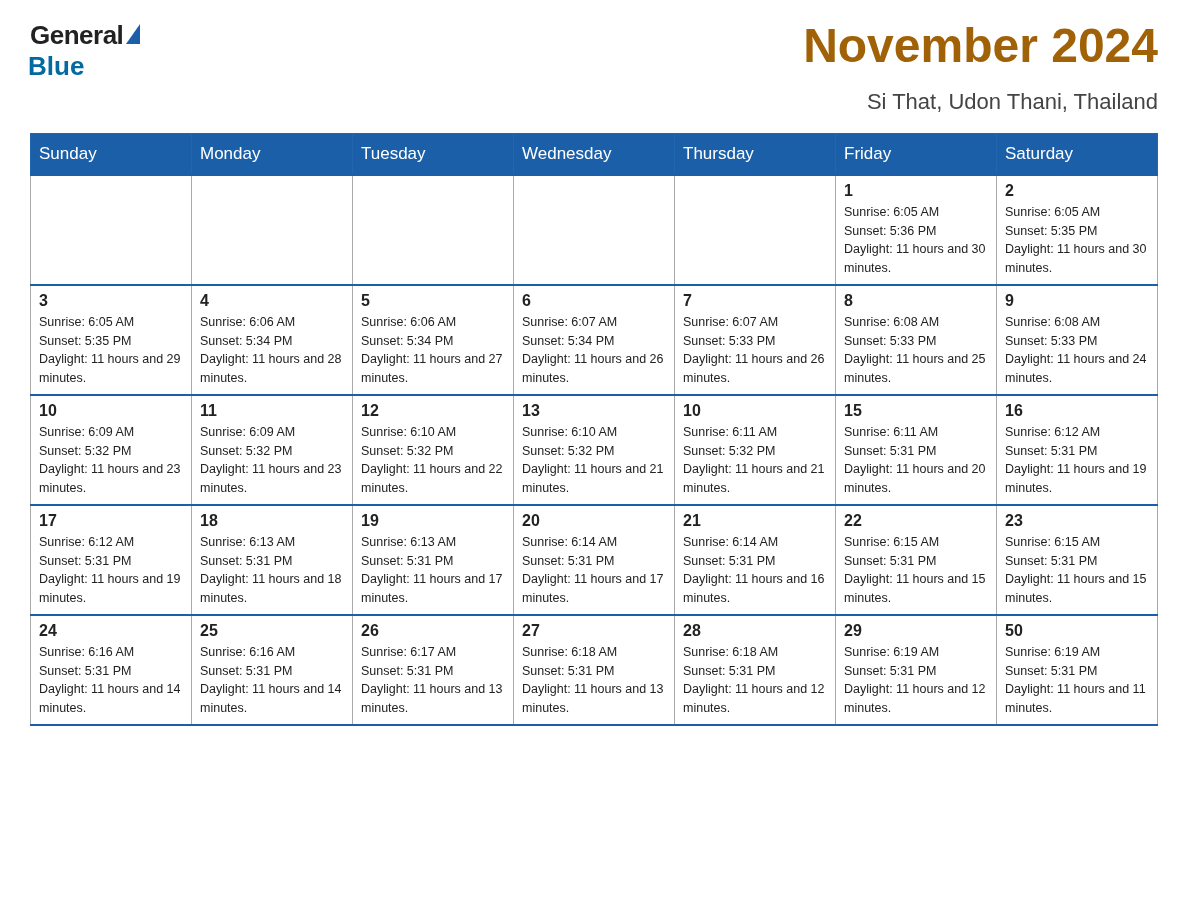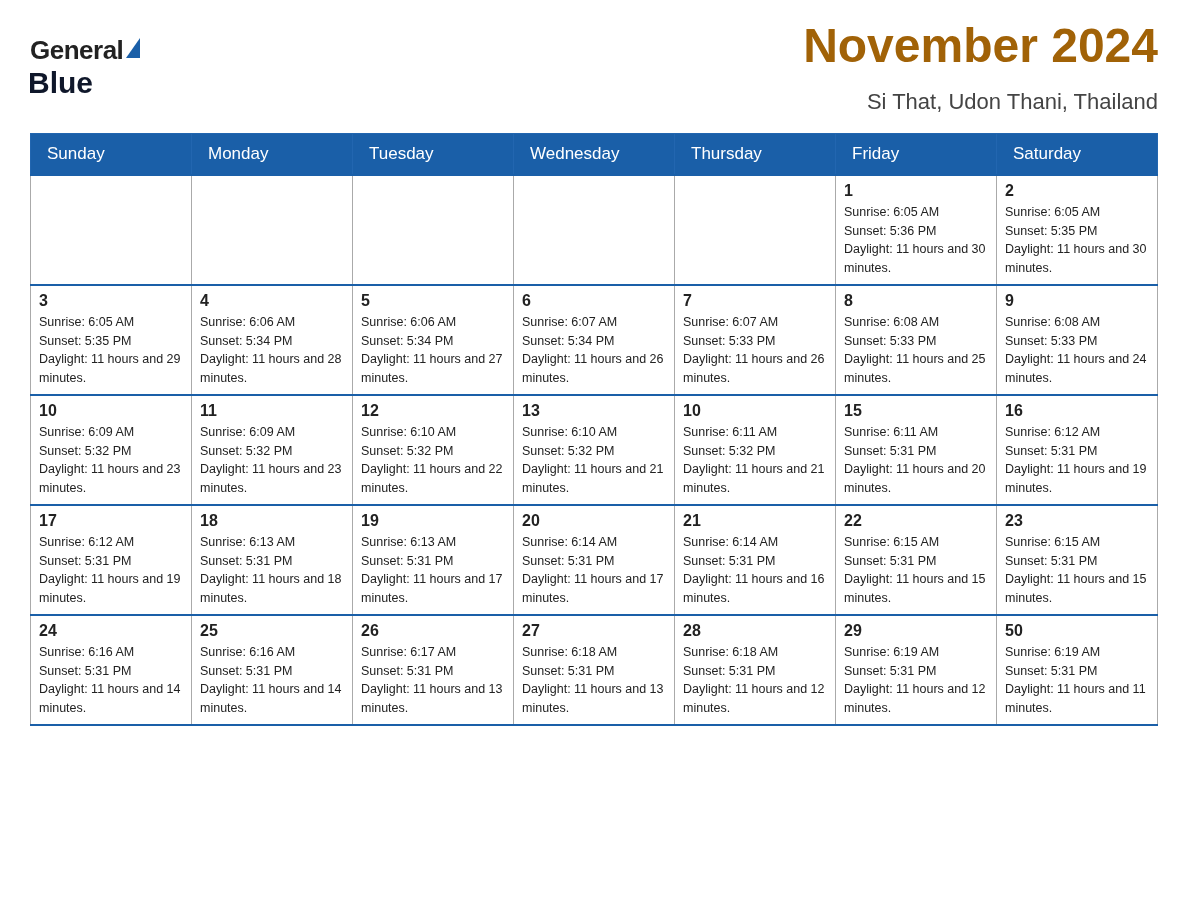--- a/index.html
+++ b/index.html
@@ -7,21 +7,21 @@
       font-family: Arial, sans-serif;
       background: #fff;
       color: #222;
       width: 1188px;
       min-height: 918px;
       padding: 20px 30px;
     }
     .header {
       display: flex;
       justify-content: space-between;
-      align-items: center;
+      align-items: flex-start;
       margin-bottom: 18px;
     }
     .logo {
       display: flex;
       flex-direction: column;
       align-items: flex-start;
     }
     .logo-top {
       display: flex;
       align-items: center;
@@ -34,23 +34,23 @@
     }
     .logo-triangle {
       width: 0;
       height: 0;
       border-left: 14px solid transparent;
       border-bottom: 20px solid #1a5fa8;
       margin-left: 3px;
       margin-top: -4px;
     }
     .logo-blue {
-      font-size: 30px;
-      font-weight: bold;
-      color: #0f172a;
+      font-size: 26px;
+      font-weight: bold;
+      color: #0369a1;
       margin-left: -2px;
     }
     .title-block {
       text-align: right;
     }
     .month-year {
       font-size: 48px;
       font-weight: bold;
       color: #a16207;
       line-height: 1.1;
@@ -63,21 +63,21 @@
     .calendar {
       width: 100%;
       border-collapse: collapse;
       border: 1.5px solid #555;
     }
     .calendar th {
       background: #1a5fa8;
       color: #fff;
       font-size: 17px;
       font-weight: normal;
-      padding: 10px 16px;
+      padding: 10px 8px;
       text-align: left;
       border: 1px solid #2266b0;
     }
     .calendar td {
       vertical-align: top;
       border: 1px solid #aaa;
       padding: 6px 8px;
       width: 14.28%;
       min-height: 100px;
       background: #fff;

